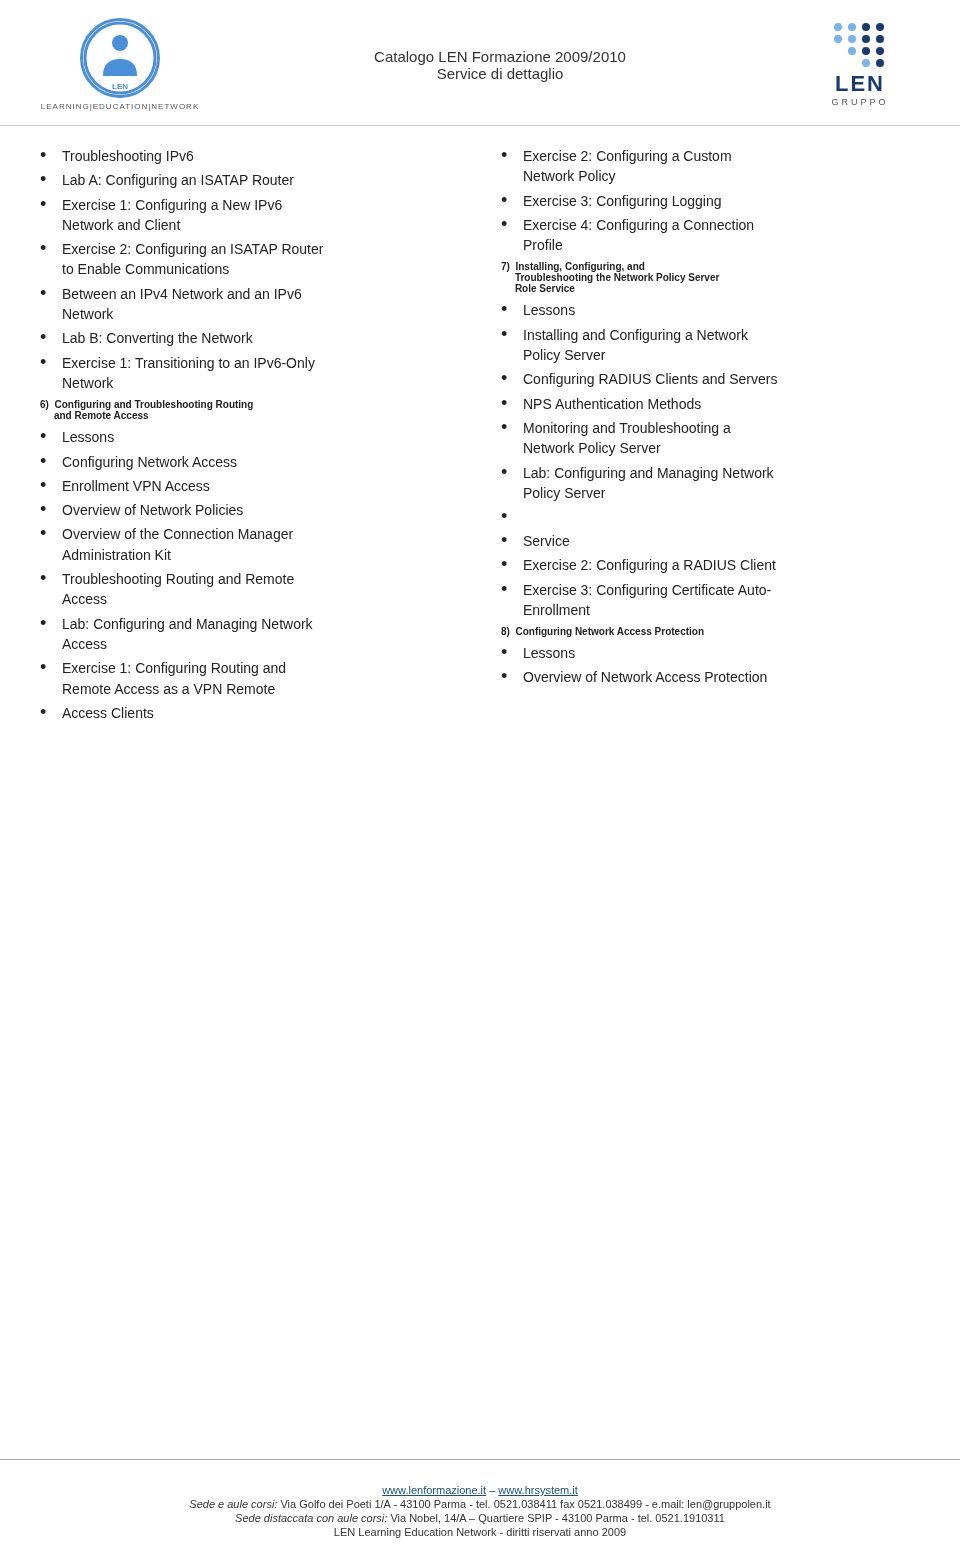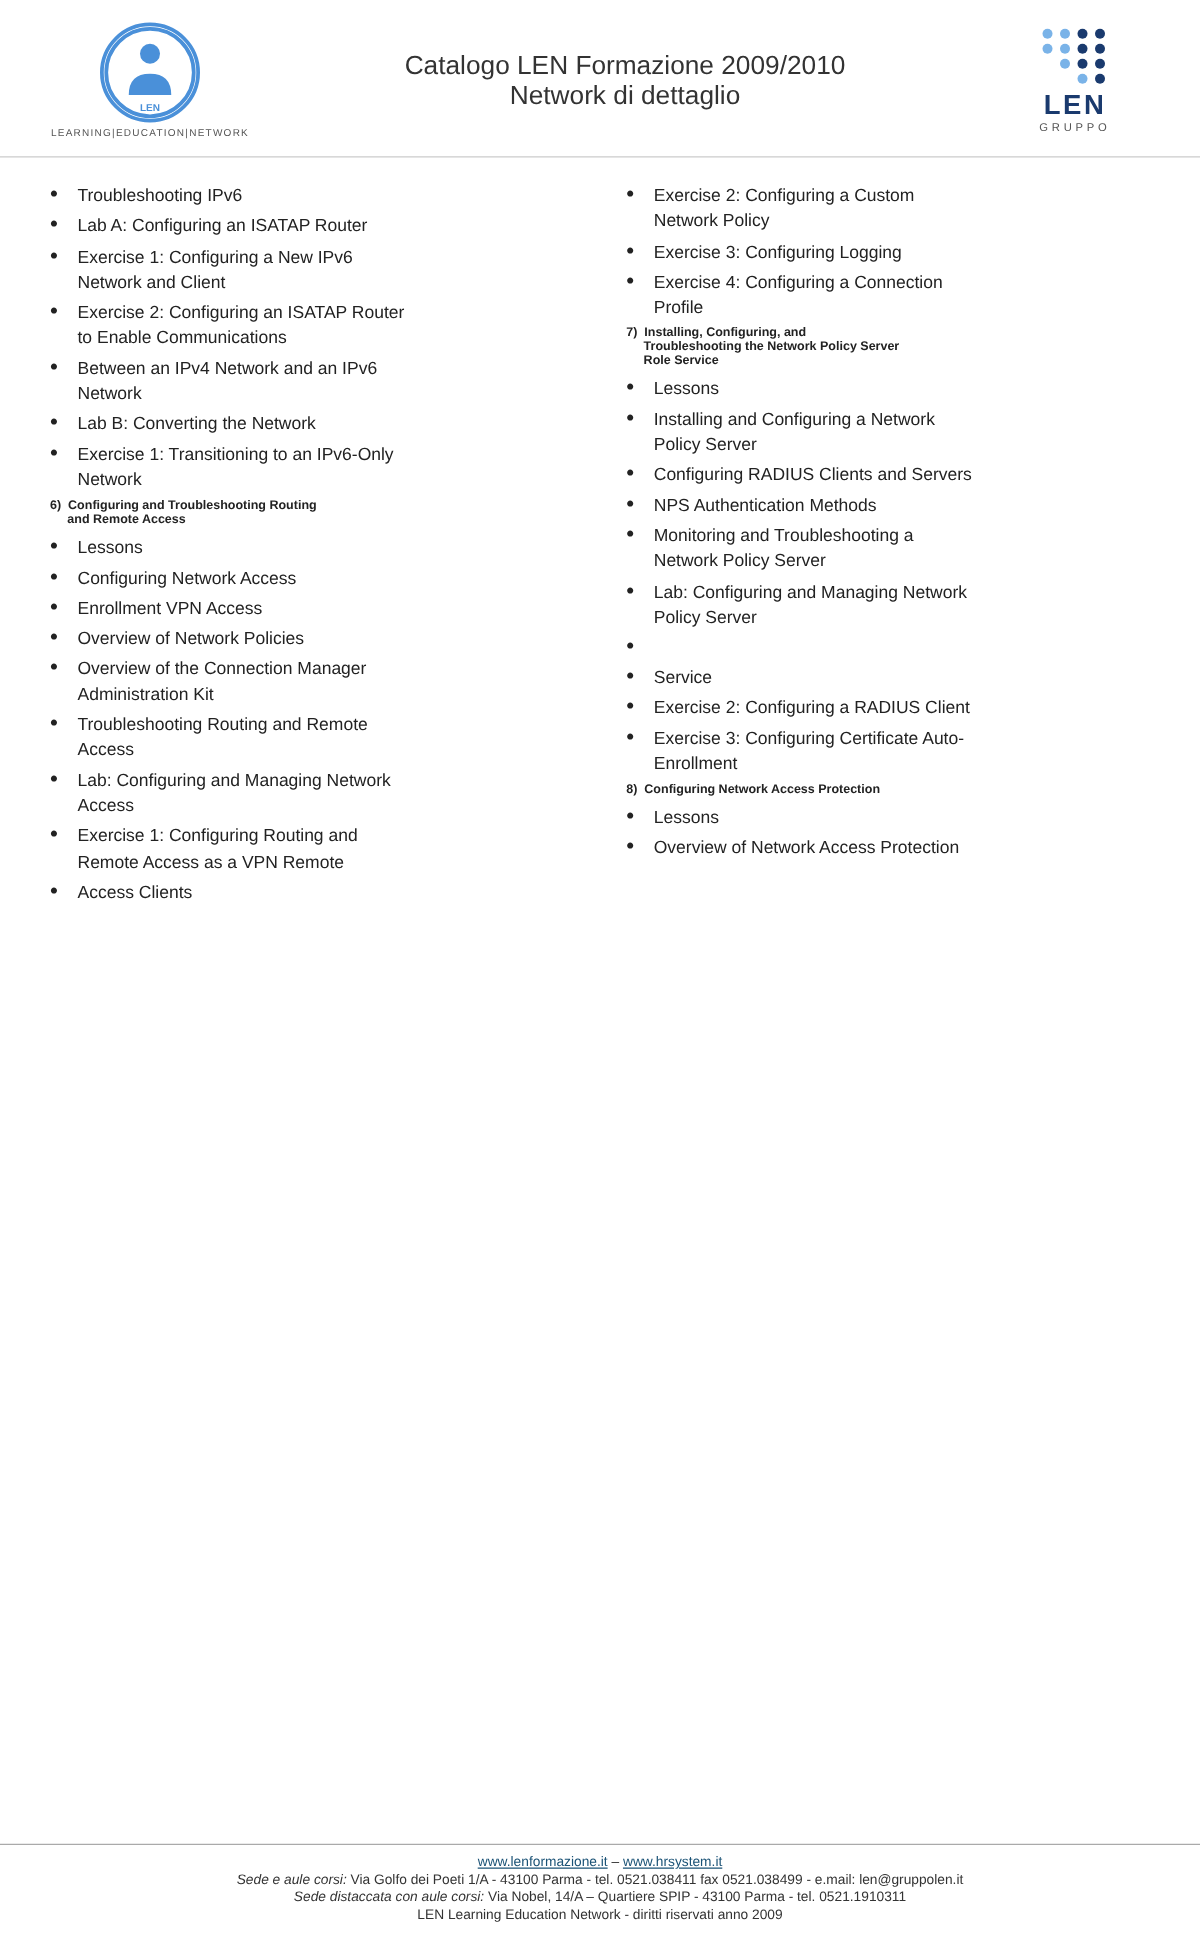--- a/index.html
+++ b/index.html
@@ -45,21 +45,21 @@
       font-size: 8px;
       color: #555;
       letter-spacing: 1px;
       margin-top: 4px;
     }
     .header-center {
       text-align: center;
       flex: 1;
     }
     .header-center-title {
-      font-size: 21px;
+      font-size: 15px;
       color: #333;
       font-weight: normal;
     }
     .header-logo-right {
       width: 120px;
       display: flex;
       flex-direction: column;
       align-items: center;
     }
     .dots-grid {
@@ -130,21 +130,21 @@
       margin-right: 6px;
       font-size: 18px;
       line-height: 1.1;
       color: #222;
     }
 
     
     .footer {
       border-top: 1px solid #aaa;
       text-align: center;
-      padding: 8px 40px 10px;
+      padding: 24px 40px 10px;
       font-size: 11px;
       color: #333;
       margin-top: 10px;
       position: absolute;
       bottom: 10px;
       left: 0;
       right: 0;
     }
     .footer a {
       color: #1a5276;
@@ -180,21 +180,21 @@
 
           <text x="37" y="68" text-anchor="middle" font-size="8" fill="#4a90d9" font-family="Arial" font-weight="bold">LEN</text>
         </svg>
       </div>
       <div class="logo-tagline">LEARNING|EDUCATION|NETWORK</div>
     </div>
   </div>
 
   <div class="header-center">
     <div class="header-center-title">Catalogo LEN Formazione 2009/2010</div>
-    <div class="header-center-title">Network di dettaglio</div>
+    <div class="header-center-title">Service di dettaglio</div>
   </div>
 
   <div class="header-logo-right">
     <div class="dots-grid">
 
       <div class="dot light"></div>
         <div class="dot light"></div>
         <div class="dot dark"></div>
         <div class="dot dark"></div>
 

